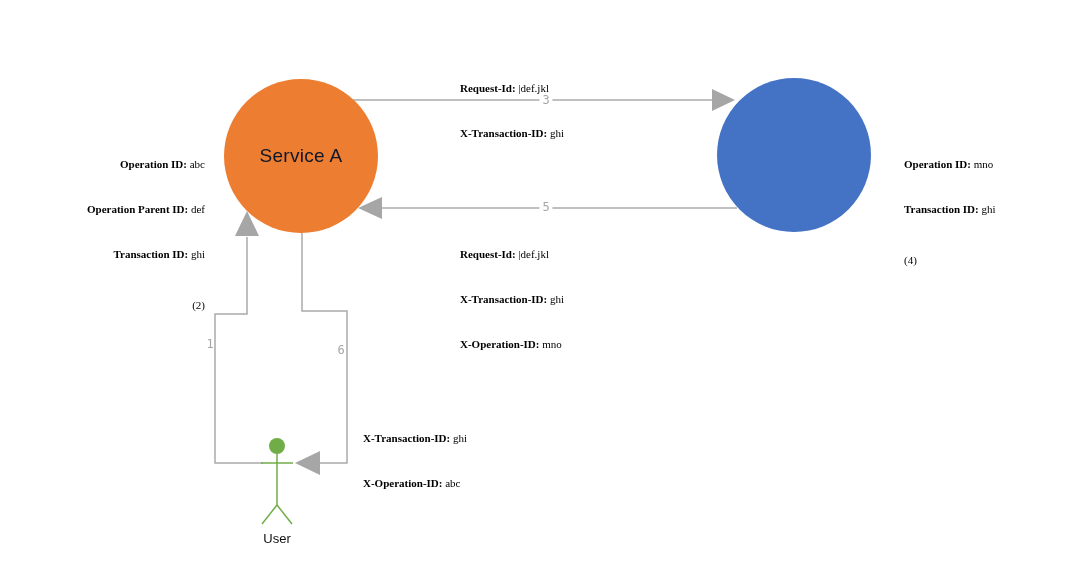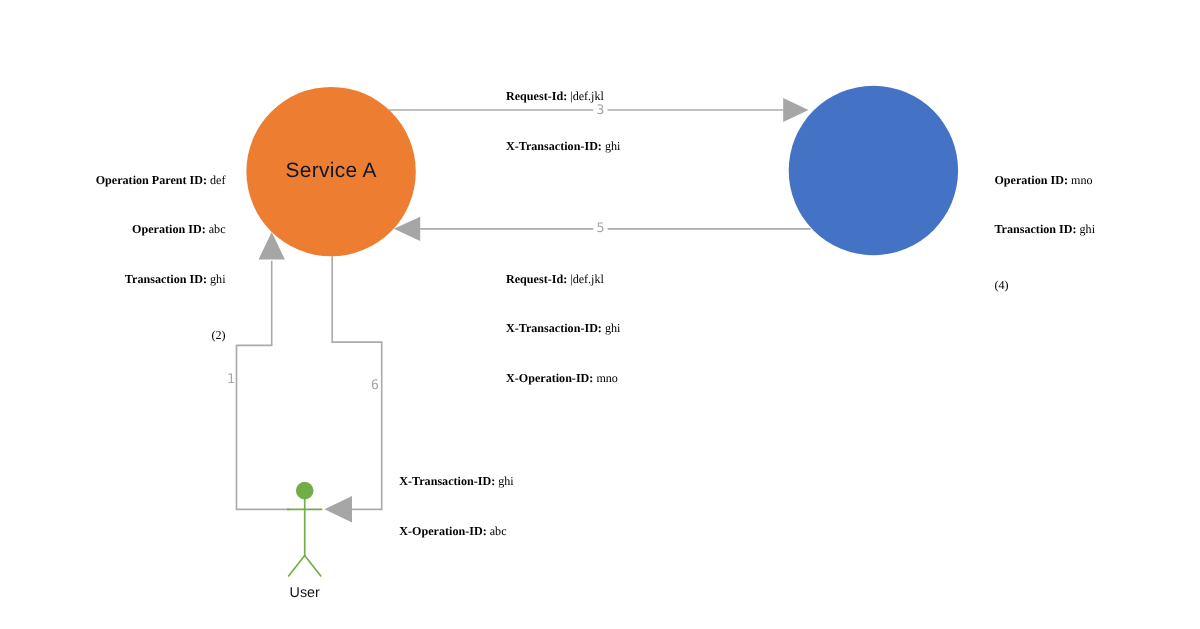--- a/index.html
+++ b/index.html
@@ -84,22 +84,22 @@
     <div><span class="k">X-Transaction-ID:</span> <span>ghi</span></div>
     <div><span class="k">X-Operation-ID:</span> <span>mno</span></div>
   </div>
 
   <div class="abs mono" style="left:363px;top:401px;">
     <div><span class="k">X-Transaction-ID:</span> <span>ghi</span></div>
     <div><span class="k">X-Operation-ID:</span> <span>abc</span></div>
   </div>
 
   <div class="abs mono right" style="right:886px;top:127px;">
+    <div><span class="k">Operation ID:</span> <span>abc</span></div>
     <div><span class="k">Operation Parent ID:</span> <span>def</span></div>
-    <div><span class="k">Operation ID:</span> <span>abc</span></div>
     <div><span class="k">Transaction ID:</span> <span>ghi</span></div>
     <div class="step-note">(2)</div>
   </div>
 
   <div class="abs mono" style="left:888px;top:127px;margin-left:16px;">
     <div><span class="k">Operation ID:</span> <span>mno</span></div>
     <div><span class="k">Transaction ID:</span> <span>ghi</span></div>
     <div class="step-note">(4)</div>
   </div>
 

